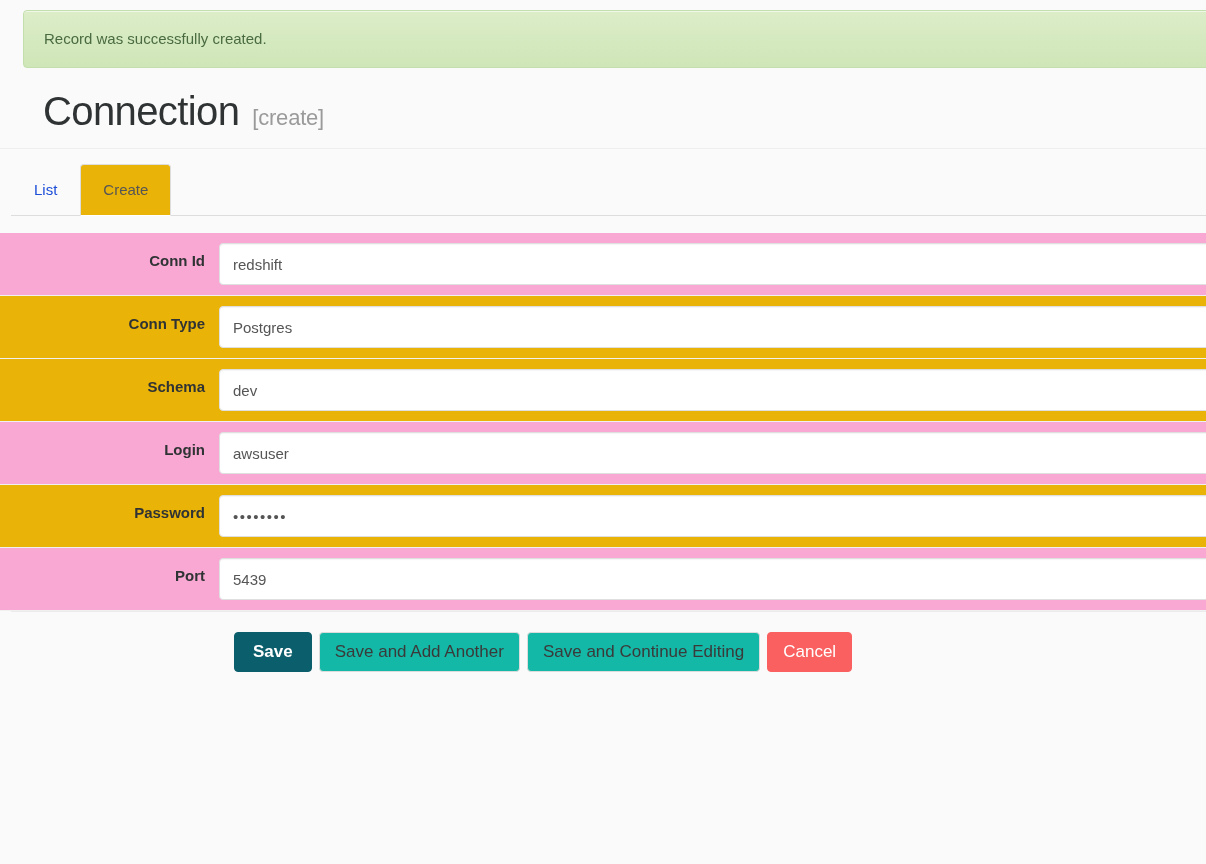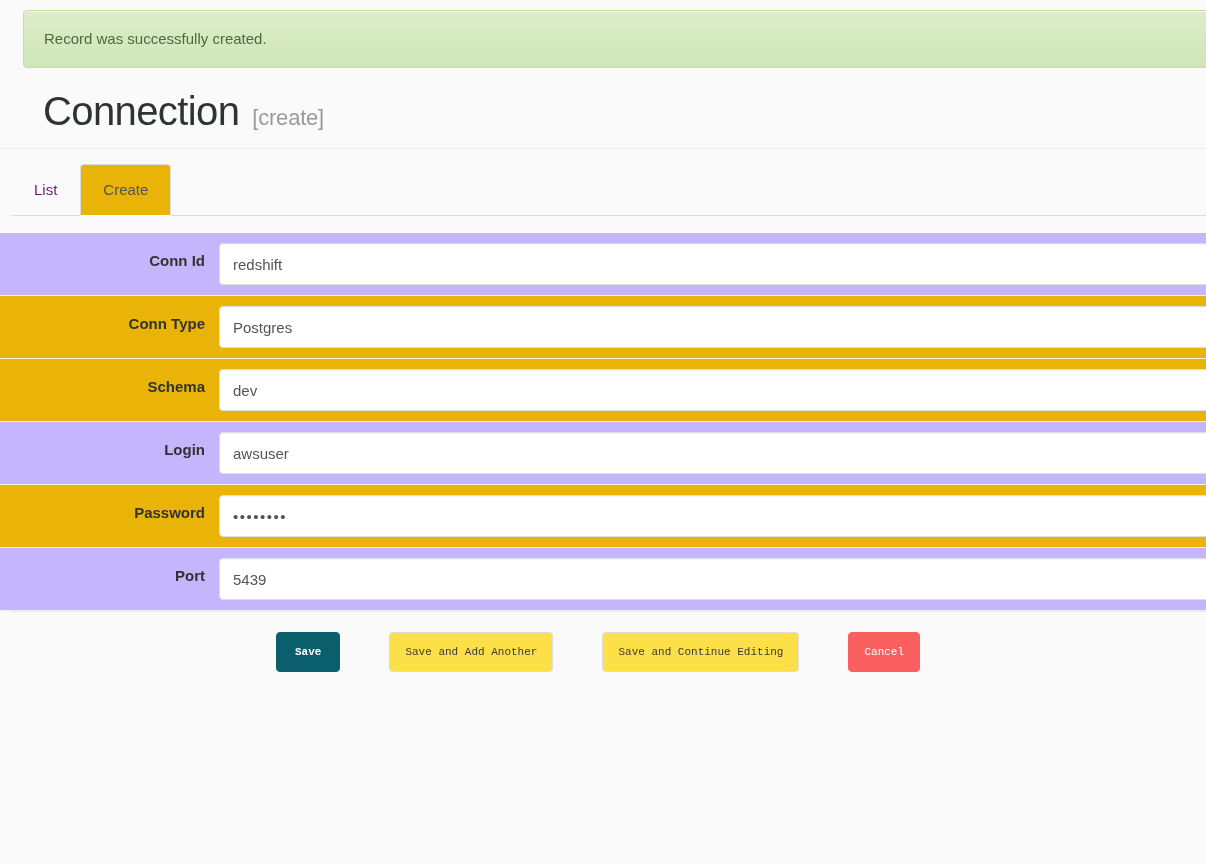--- a/index.html
+++ b/index.html
@@ -78,21 +78,21 @@
   }
   .tab {
     position: relative;
     z-index: 2;
     float: left;
     font-size: 15px;
     line-height: 20px;
     padding: 15px 22px 15px 22px;
     cursor: pointer;
     text-decoration: none;
-    color: #701a75;
+    color: #1d4ed8;
     border: 1px solid transparent;
     border-radius: 4px 4px 0 0;
     margin-bottom: -1px;
   }
   .tab.active {
     background: #eab308;
     border-color: #dddddd;
     border-bottom-color: #ffffff;
     color: #555555;
     cursor: default;
@@ -104,21 +104,21 @@
   }
   .form-row {
     display: flex;
     align-items: flex-start;
     min-height: 61px;
     border-bottom: 1px solid #f0f0f0;
     padding-top: 10px;
     padding-bottom: 10px;
   }
   .form-row.stripe-even { background: #eab308; }
-  .form-row.stripe-odd  { background: #c4b5fd; }
+  .form-row.stripe-odd  { background: #f9a8d4; }
   .form-label {
     width: 219px;
     flex: 0 0 219px;
     text-align: right;
     padding: 8px 14px 0 0;
     font-weight: bold;
     font-size: 15px;
     color: #2f3334;
     line-height: 20px;
   }
@@ -164,41 +164,40 @@
   
   .form-footer {
     padding: 20px 0 0 0;
     border-top: 1px solid #ebebeb;
     margin-left: 11px;
     display: flex;
     align-items: center;
   }
   .btn-pad { width: 223px; flex: 0 0 223px; }
   .btn {
-    font-family: Liberation Mono, monospace;
-    font-size: 11px;
+    font-family: Liberation Sans, sans-serif;
+    font-size: 17px;
     line-height: 20px;
     padding: 9px 15px;
     border-radius: 4px;
     border: 1px solid transparent;
     cursor: pointer;
     margin-right: 7px;
     white-space: nowrap;
-    margin-left: 42px;
   }
   .btn-primary {
     background: #0b5e6b;
     border-color: #0b5e6b;
     color: #ffffff;
     font-weight: bold;
     padding-left: 18px;
     padding-right: 18px;
   }
   .btn-default {
-    background: #fde047;
+    background: #14b8a6;
     border-color: #dcdcdc;
     color: #3a3a3a;
   }
   .btn-danger {
     background: #f9605f;
     border-color: #f9605f;
     color: #ffffff;
   }
 </style>
 </head>

